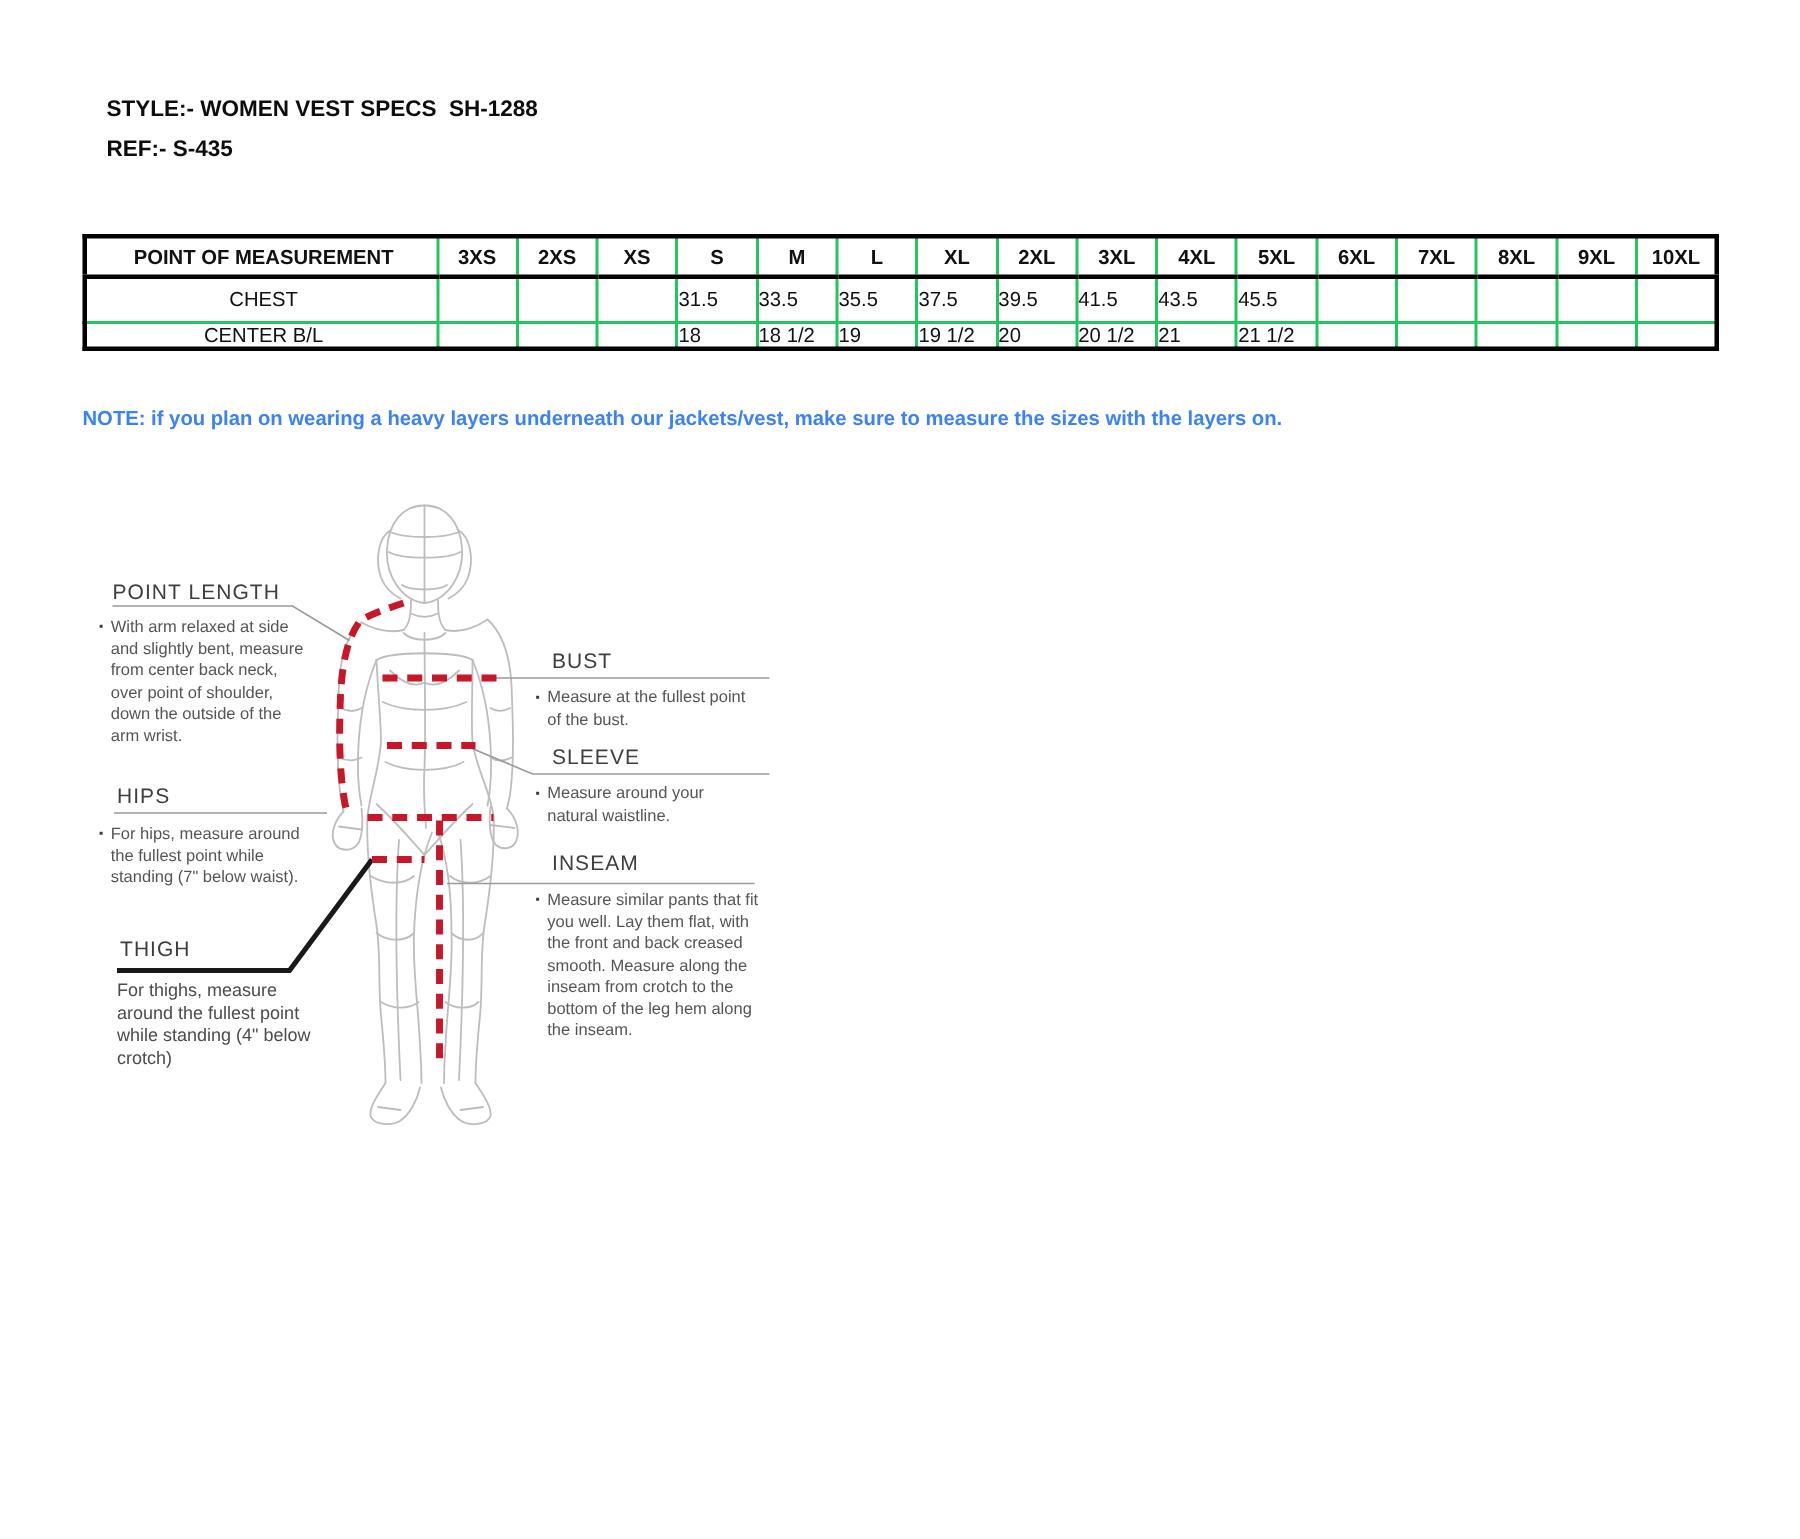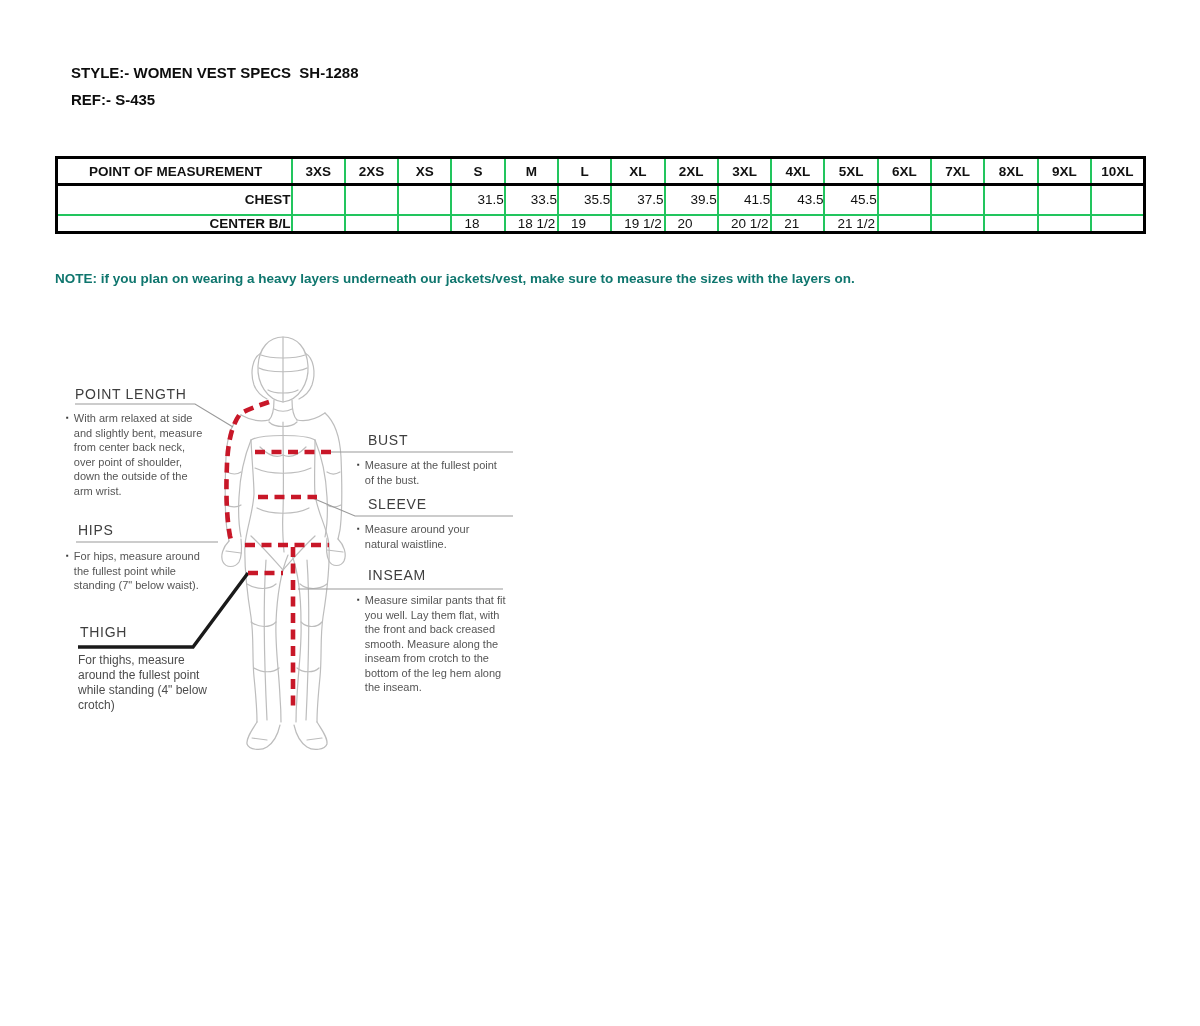--- a/index.html
+++ b/index.html
@@ -19,27 +19,27 @@
     position:absolute;left:55px;top:156px;width:1088px;
     border-collapse:collapse;table-layout:fixed;border:3px solid #000;
   }
   #spec-table th,#spec-table td{
     border:2px solid #22c55e;font-size:13.5px;padding:0;overflow:hidden;white-space:nowrap;
   }
   #spec-table tr.hdr{height:27px;}
   #spec-table tr.hdr th{border-bottom:3px solid #000;font-weight:bold;text-align:center;}
   #spec-table tr.r1{height:30px;}
   #spec-table tr.r2{height:16px;}
-  #spec-table .lbl{text-align:right;padding-left:3px;font-weight:bold;}
+  #spec-table .lbl{text-align:center;padding-left:3px;font-weight:normal;}
   #spec-table td.val{font-weight:normal;}
-  #spec-table td.c{text-align:right;}
-  #spec-table td.l{text-align:left;padding-left:12px;}
-
-  
-  #note-line{position:absolute;left:55px;top:271px;font-weight:bold;font-size:13.5px;color:#0f766e;}
+  #spec-table td.c{text-align:left;}
+  #spec-table td.l{text-align:left;padding-left:0;}
+
+  
+  #note-line{position:absolute;left:55px;top:271px;font-weight:bold;font-size:13.5px;color:#3b82f6;}
 
   
   .g-head{
     position:absolute;font-size:14px;letter-spacing:.7px;color:#3e3e3e;font-weight:400;
   }
   .g-item{
     position:absolute;display:flex;gap:5px;font-size:11px;line-height:14.5px;color:#555;
   }
   .g-item .sq{font-size:8px;line-height:13px;color:#3a3a3a;flex:0 0 auto;}
   .g-plain{position:absolute;font-size:12px;line-height:15px;color:#4c4c4c;}

